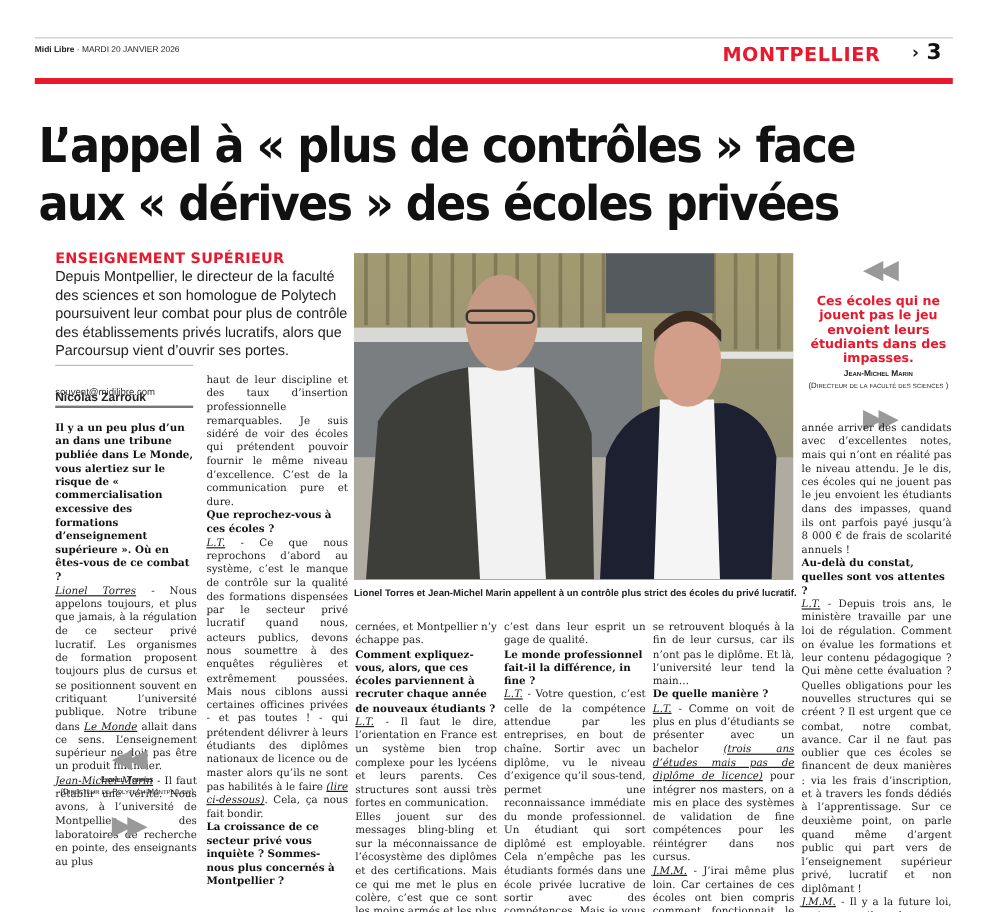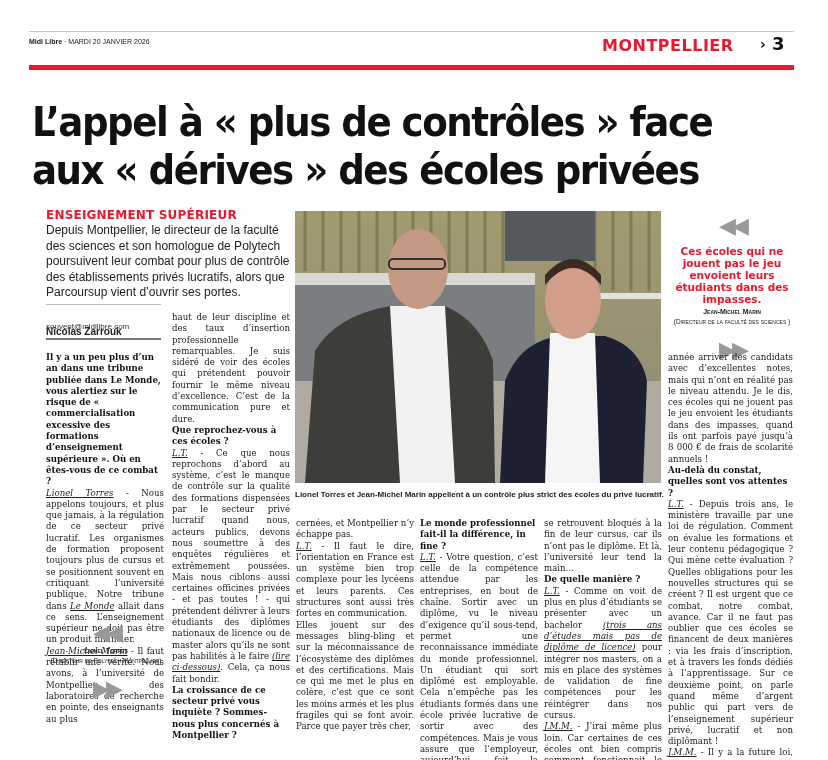--- a/index.html
+++ b/index.html
@@ -140,25 +140,27 @@
 <div class="col col2">
   <p>haut de leur discipline et des taux d’insertion professionnelle remarquables. Je suis sidéré de voir des écoles qui prétendent pouvoir fournir le même niveau d’excellence. C’est de la communication pure et dure.</p>
   <p class="q">Que reprochez-vous à ces écoles ?</p>
   <p><i>L.T.</i><span> - Ce que nous reprochons d’abord au système, c’est le manque de contrôle sur la qualité des formations dispensées par le secteur privé lucratif quand nous, acteurs publics, devons nous soumettre à des enquêtes régulières et extrêmement poussées. Mais nous ciblons aussi certaines officines privées - et pas toutes ! - qui prétendent délivrer à leurs étudiants des diplômes nationaux de licence ou de master alors qu’ils ne sont pas habilités à le faire </span><i>(lire ci-dessous)</i><span>. Cela, ça nous fait bondir.</span></p>
   <p class="q">La croissance de ce secteur privé vous inquiète ? Sommes-nous plus concernés à Montpellier ?</p>
 
 </div>
 
 <div class="col col3">
   <p>cernées, et Montpellier n’y échappe pas.</p>
+  <p class="q">Comment expliquez-vous, alors, que ces écoles parviennent à recruter chaque année de nouveaux étudiants ?</p>
   <p><i>L.T.</i><span> - Il faut le dire, l’orientation en France est un système bien trop complexe pour les lycéens et leurs parents. Ces structures sont aussi très fortes en communication.</span></p>
   <p>Elles jouent sur des messages bling-bling et sur la méconnaissance de l’écosystème des diplômes et des certifications. Mais ce qui me met le plus en colère, c’est que ce sont les moins armés et les plus fragiles qui se font avoir. Parce que payer très cher,</p>
 </div>
 
 <div class="col col4">
+  <p>c’est dans leur esprit un gage de qualité.</p>
   <p class="q">Le monde professionnel fait-il la différence, in fine ?</p>
   <p><i>L.T.</i><span> - Votre question, c’est celle de la compétence attendue par les entreprises, en bout de chaîne. Sortir avec un diplôme, vu le niveau d’exigence qu’il sous-tend, permet une reconnaissance immédiate du monde professionnel. Un étudiant qui sort diplômé est employable. Cela n’empêche pas les étudiants formés dans une école privée lucrative de sortir avec des compétences. Mais je vous assure que l’employeur, aujourd’hui, fait la différence entre un diplôme et une certification. Et je vous assure aussi que certains élèves</span></p>
 </div>
 
 <div class="col col5">
   <p>se retrouvent bloqués à la fin de leur cursus, car ils n’ont pas le diplôme. Et là, l’université leur tend la main…</p>
   <p class="q">De quelle manière ?</p>
   <p><i>L.T.</i><span> - Comme on voit de plus en plus d’étudiants se présenter avec un bachelor </span><i>(trois ans d’études mais pas de diplôme de licence)</i><span> pour intégrer nos masters, on a mis en place des systèmes de validation de fine compétences pour les réintégrer dans nos cursus.</span></p>
   <p><i>J.M.M.</i><span> - J’irai même plus loin. Car certaines de ces écoles ont bien compris comment fonctionnait le système. Le premier filtre de l’inscription en master universitaire se fait sur les notes obtenues. Et nous voyons chaque</span></p>
 </div>

